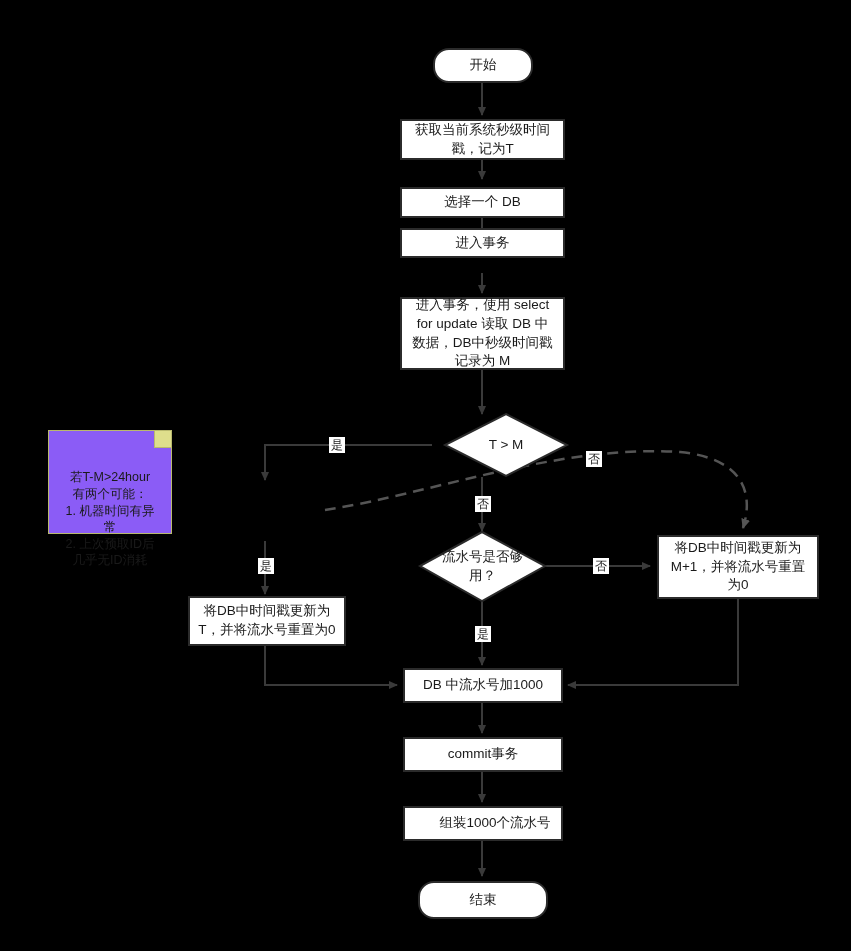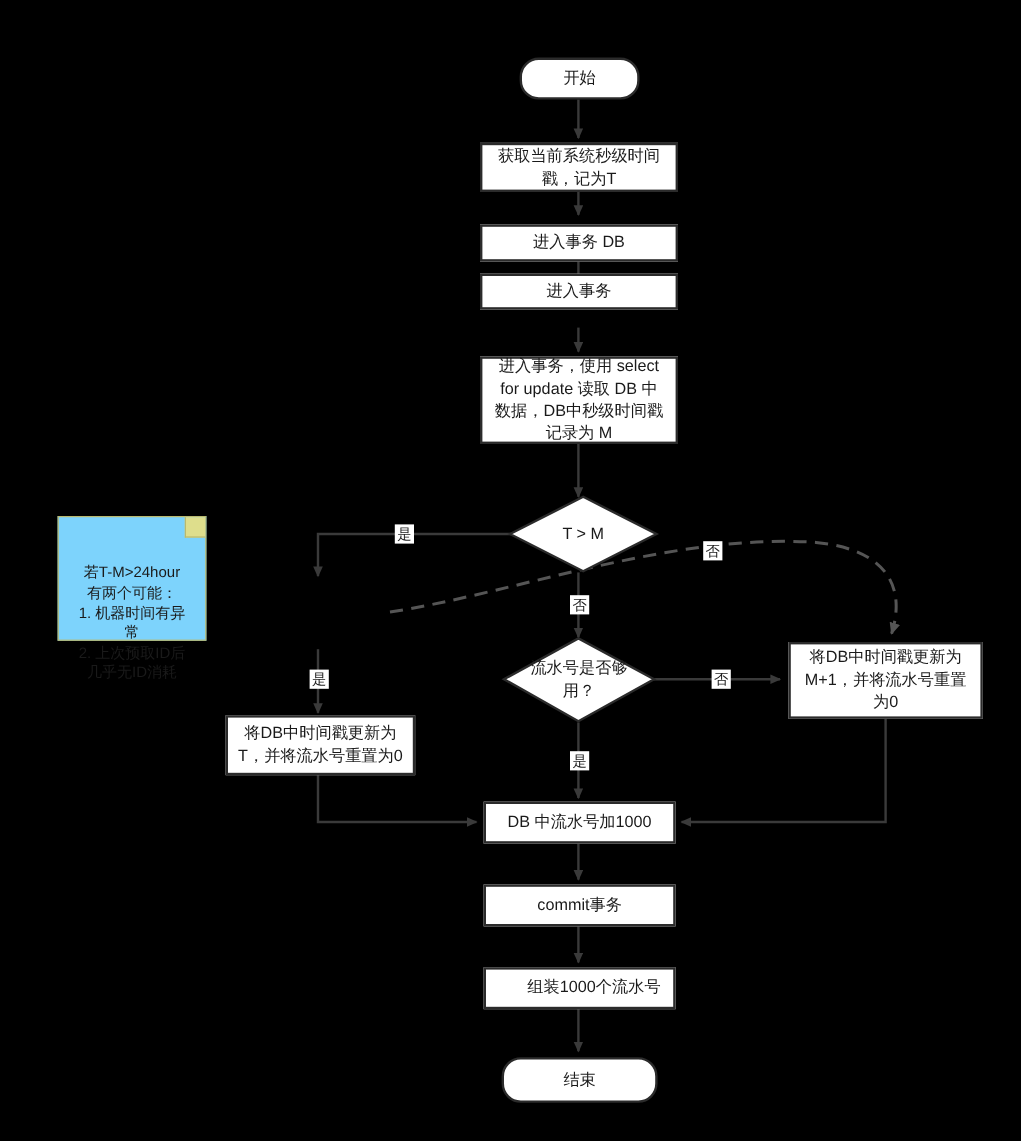--- a/index.html
+++ b/index.html
@@ -78,21 +78,21 @@
     color: #1a1a1a;
     font-size: 12px;
     line-height: 1;
     padding: 2px 2px;
     z-index: 4;
     white-space: nowrap;
   }
   .note {
     position: absolute;
     box-sizing: border-box;
-    background: #7dd3fc;
+    background: #8b5cf6;
     border: 1px solid #b9b96e;
     color: #1a1a1a;
     font-size: 12.5px;
     line-height: 1.33;
     text-align: center;
     padding: 5px 4px 4px 4px;
     z-index: 3;
     white-space: pre-line;
   }
   .note-fold {
@@ -163,35 +163,35 @@
   <div class="node terminator" style="left:433px; top:48px; width:100px; height:35px;">
     <span class="txt">开始</span>
   </div>
 
   <div class="node" style="left:400px; top:119px; width:165px; height:41px;text-align:center;">
     <span class="txt">获取当前系统秒级时间
 戳，记为T</span>
   </div>
 
   <div class="node" style="left:400px; top:187px; width:165px; height:31px;">
-    <span class="txt">进入事务 DB</span>
+    <span class="txt">选择一个 DB</span>
   </div>
 
   <div class="node" style="left:400px; top:228px; width:165px; height:30px;">
     <span class="txt">进入事务</span>
   </div>
 
   <div class="node" style="left:400px; top:297px; width:165px; height:73px;">
     <span class="txt">进入事务，使用 select
 for update 读取 DB 中
 数据，DB中秒级时间戳
 记录为 M</span>
   </div>
 
-  <div class="diamond-wrap" style="left:424px; top:413px; width:124px; height:64px;">
+  <div class="diamond-wrap" style="left:444px; top:413px; width:124px; height:64px;">
     <svg width="124" height="64" viewBox="0 0 124 64" xmlns="http://www.w3.org/2000/svg">
       <polygon points="62,1 123,32 62,63 1,32" fill="#ffffff" stroke="#2b2b2b" stroke-width="2"></polygon>
     </svg>
     <div class="diamond-label">T &gt; M</div>
   </div>
 
 
   <div class="diamond-wrap" style="left:419px; top:531px; width:127px; height:71px;">
     <svg width="127" height="71" viewBox="0 0 127 71" xmlns="http://www.w3.org/2000/svg">
       <polygon points="63,1 126,35 63,70 1,35" fill="#ffffff" stroke="#2b2b2b" stroke-width="2"></polygon>

